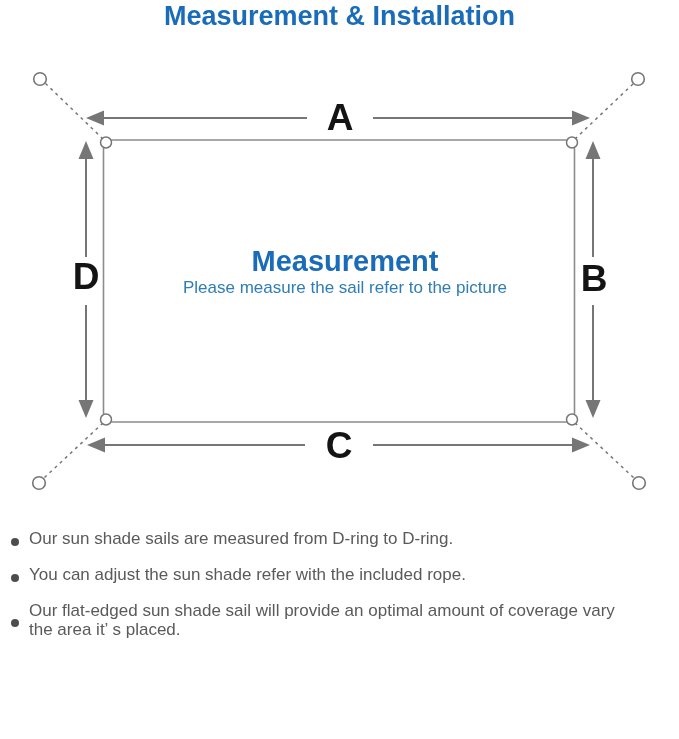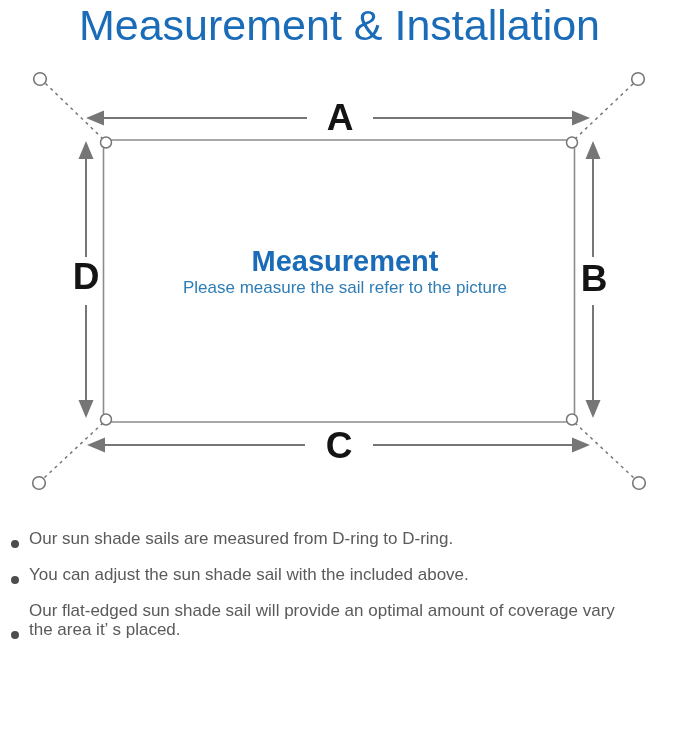--- a/index.html
+++ b/index.html
@@ -8,32 +8,32 @@
     --text-gray:#5a5a5a;
     --line-gray:#767676;
     --rect-gray:#8c8c8c;
     --label-black:#141414;
   }
   *{margin:0;padding:0;box-sizing:border-box;}
   html,body{width:679px;height:739px;background:#ffffff;overflow:hidden;}
   body{position:relative;font-family:"Liberation Sans","DejaVu Sans",sans-serif;}
   .page-title{
     position:absolute;top:1px;left:0;width:679px;
-    text-align:center;font-size:43px;font-weight:400;color:var(--accent-blue);
+    text-align:center;font-size:27px;font-weight:700;color:var(--accent-blue);
     letter-spacing:0px;
   }
   .diagram{position:absolute;top:58px;left:0;}
   svg text{font-family:"Liberation Sans","DejaVu Sans",sans-serif;}
   .dim-label{font-size:37px;font-weight:700;fill:var(--label-black);}
   .center-heading{font-size:29px;font-weight:700;fill:var(--accent-blue);}
   .center-caption{font-size:17px;fill:var(--caption-blue);}
   .bullets{
     position:absolute;top:529px;left:11px;width:664px;
   }
-  .bullet-row{display:flex;align-items:flex-end;margin-bottom:17px;}
+  .bullet-row{display:flex;align-items:center;margin-bottom:17px;}
   .bullet-dot{
     flex:0 0 auto;width:8px;height:8px;border-radius:50%;
     background:#4d4d4d;margin:6px 10px 0 0;
   }
   .bullet-text{
     font-size:17px;line-height:19px;color:var(--text-gray);
     white-space:pre-line;
   }
 </style>
 </head>
@@ -98,20 +98,20 @@
   <text class="center-caption" x="345" y="235" text-anchor="middle">Please measure the sail refer to the picture</text>
 </svg>
 
 <div class="bullets">
   <div class="bullet-row">
     <span class="bullet-dot"></span>
     <span class="bullet-text">Our sun shade sails are measured from D-ring to D-ring.</span>
   </div>
   <div class="bullet-row">
     <span class="bullet-dot"></span>
-    <span class="bullet-text">You can adjust the sun shade sail with the included above.</span>
+    <span class="bullet-text">You can adjust the sun shade refer with the included rope.</span>
   </div>
   <div class="bullet-row">
     <span class="bullet-dot"></span>
     <span class="bullet-text">Our flat-edged sun shade sail will provide an optimal amount of coverage vary
 the area it’ s placed.</span>
   </div>
 </div>
 
 </body></html>

